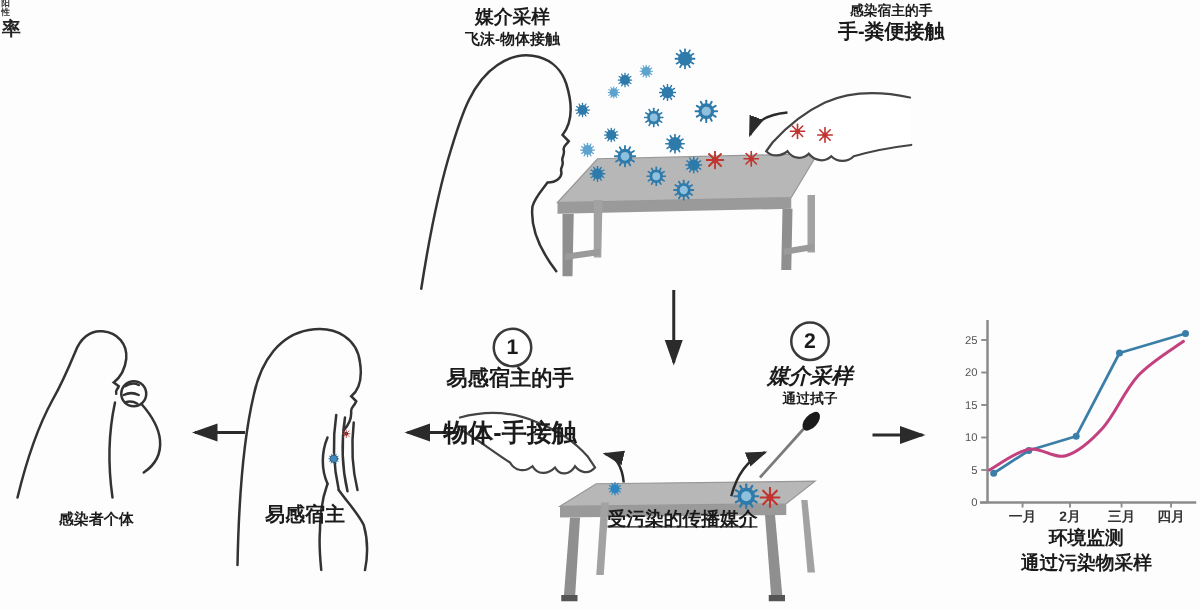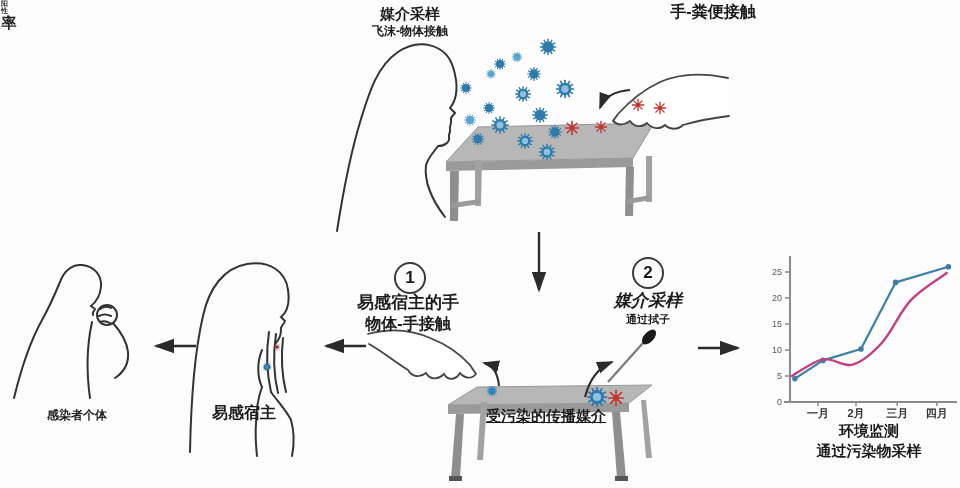--- a/index.html
+++ b/index.html
@@ -18,21 +18,21 @@
   #infected-hand-label .l2{font-size:16px;}
   .step-circle{
     position:absolute;width:28px;height:28px;border:2px solid #3a3a3a;border-radius:50%;
     background:#fff;display:flex;align-items:center;justify-content:center;
     font-size:17px;font-weight:bold;
   }
   #step1-circle{left:394px;top:262px;}
   #step2-circle{left:632px;top:257px;}
   #step1-label{left:328px;top:292px;width:160px;}
   #step1-label .l1{font-size:17px;}
-  #step1-label .l2{font-size:16px;}
+  #step1-label .l2{font-size:20px;margin-top:20px;}
   #step2-label{left:588px;top:290px;width:120px;}
   #step2-label .l1{font-size:17px;font-style:italic;}
   #step2-label .l2{font-size:11px;font-family:Liberation Serif, serif;}
   #contaminated-label{left:460px;top:406px;width:172px;font-size:15px;text-decoration:underline;}
   #infected-individual-label{left:8px;top:408px;width:138px;font-size:12px;}
   #susceptible-label{left:183px;top:403px;width:122px;}
   #susceptible-label .l1{font-size:16px;}
   #susceptible-label .l2{font-size:14px;}
   #env-label{left:788px;top:421px;width:162px;}
   #env-label .l1{font-size:15px;}
@@ -228,20 +228,21 @@
         <path d="M 791.65 376 C 796.875 373.2266666666667, 812.825 361.26666666666665, 823 359.36 C 833.175 357.4533333333334, 842.8000000000001 367.42, 852.7 364.56 C 862.6 361.7, 872.775 352.86, 882.4 342.2 C 892.025 331.53999999999996, 899.725 312.12666666666667, 910.45 300.6 C 921.1750000000001 289.0733333333334, 940.7 277.6333333333333, 946.75 273.03999999999996" fill="none" stroke="#c2417e" stroke-width="2.4" stroke-linecap="round"></path>
       </g>
   </svg>
 
   <div class="lbl" id="infected-host-label">
     <span class="l1">媒介采样</span>
     <span class="l2">飞沫-物体接触</span>
   </div>
 
   <div class="lbl" id="infected-hand-label">
+    <span class="l1">感染宿主的手</span>
     <span class="l2">手-粪便接触</span>
   </div>
 
   <div class="step-circle" id="step1-circle">1</div>
   <div class="lbl" id="step1-label">
     <span class="l1">易感宿主的手</span>
     <span class="l2">物体-手接触</span>
   </div>
 
   <div class="step-circle" id="step2-circle">2</div>

